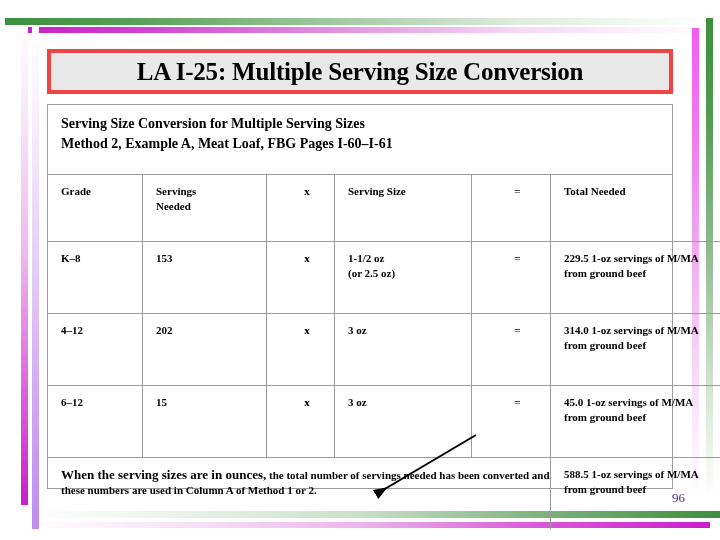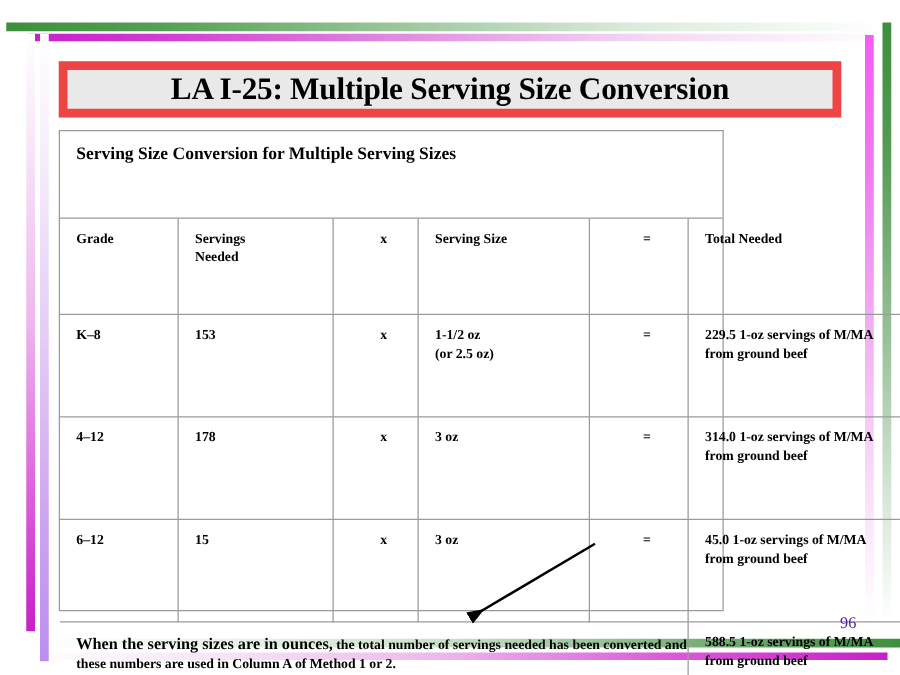--- a/index.html
+++ b/index.html
@@ -60,39 +60,39 @@
     background: linear-gradient(to bottom, #3c8f3c 0%, #529a52 20%, #93bd93 50%, #d4e6d4 78%, #ffffff 100%);
   }
 
   
   #title-box {
     position: absolute;
     left: 47px; top: 49px;
     width: 626px; height: 45px;
     box-sizing: border-box;
     background: #e9e9e9;
-    border: 7px solid #ef4444;
+    border: 4px solid #ef4444;
     display: flex;
     align-items: center;
     justify-content: center;
   }
   #title-text {
     font-family: "Liberation Serif", "DejaVu Serif", serif;
     font-weight: bold;
     font-size: 25px;
     color: #000000;
     letter-spacing: -0.2px;
     white-space: nowrap;
   }
 
   
   #content-box {
     position: absolute;
     left: 47px; top: 104px;
-    width: 532px; height: 385px;
+    width: 626px; height: 385px;
     box-sizing: border-box;
     border: 1px solid #9a9a9a;
     background: #ffffff;
   }
 
   #subtitle-block {
     box-sizing: border-box;
     height: 70px;
     padding: 9px 0 0 13px;
     border-bottom: 1px solid #9a9a9a;
@@ -108,21 +108,21 @@
 
   table#conv-table {
     border-collapse: collapse;
     width: 100%;
     table-layout: fixed;
   }
   table#conv-table td {
     border-right: 1px solid #9a9a9a;
     border-bottom: 1px solid #9a9a9a;
     vertical-align: top;
-    padding: 9px 0 10px 13px;
+    padding: 9px 0 0 13px;
     font-family: "Liberation Serif", "DejaVu Serif", serif;
     font-weight: bold;
     font-size: 11px;
     line-height: 15px;
     color: #000;
   }
   table#conv-table td:last-child { border-right: none; }
   table#conv-table tr:last-child td { border-bottom: none; }
 
   .c-grade   { width: 81px; }
@@ -176,20 +176,21 @@
 <div class="bar" id="bar-right-green"></div>
 
 <div id="title-box">
   <div id="title-text">LA I-25: Multiple Serving Size Conversion</div>
 </div>
 
 <div id="content-box">
 
   <div id="subtitle-block">
     <div class="subtitle-line">Serving Size Conversion for Multiple Serving Sizes</div>
+    <div class="subtitle-line">Method 2, Example A, Meat Loaf, FBG Pages I-60–I-61</div>
   </div>
 
   <table id="conv-table">
     <tbody>
       <tr class="header-row">
         <td class="c-grade">Grade</td>
         <td class="c-serv">
           <div>Servings</div>
           <div>Needed</div>
         </td>
@@ -209,21 +210,21 @@
         </td>
         <td class="c-eq op">=</td>
         <td class="c-total">
           <div>229.5 1-oz servings of M/MA</div>
           <div>from ground beef</div>
         </td>
       </tr>
 
       <tr class="data-row">
         <td class="c-grade">4–12</td>
-        <td class="c-serv">178</td>
+        <td class="c-serv">202</td>
         <td class="c-x op">x</td>
         <td class="c-size">
           <div>3 oz</div>
         </td>
         <td class="c-eq op">=</td>
         <td class="c-total">
           <div>314.0 1-oz servings of M/MA</div>
           <div>from ground beef</div>
         </td>
       </tr>

